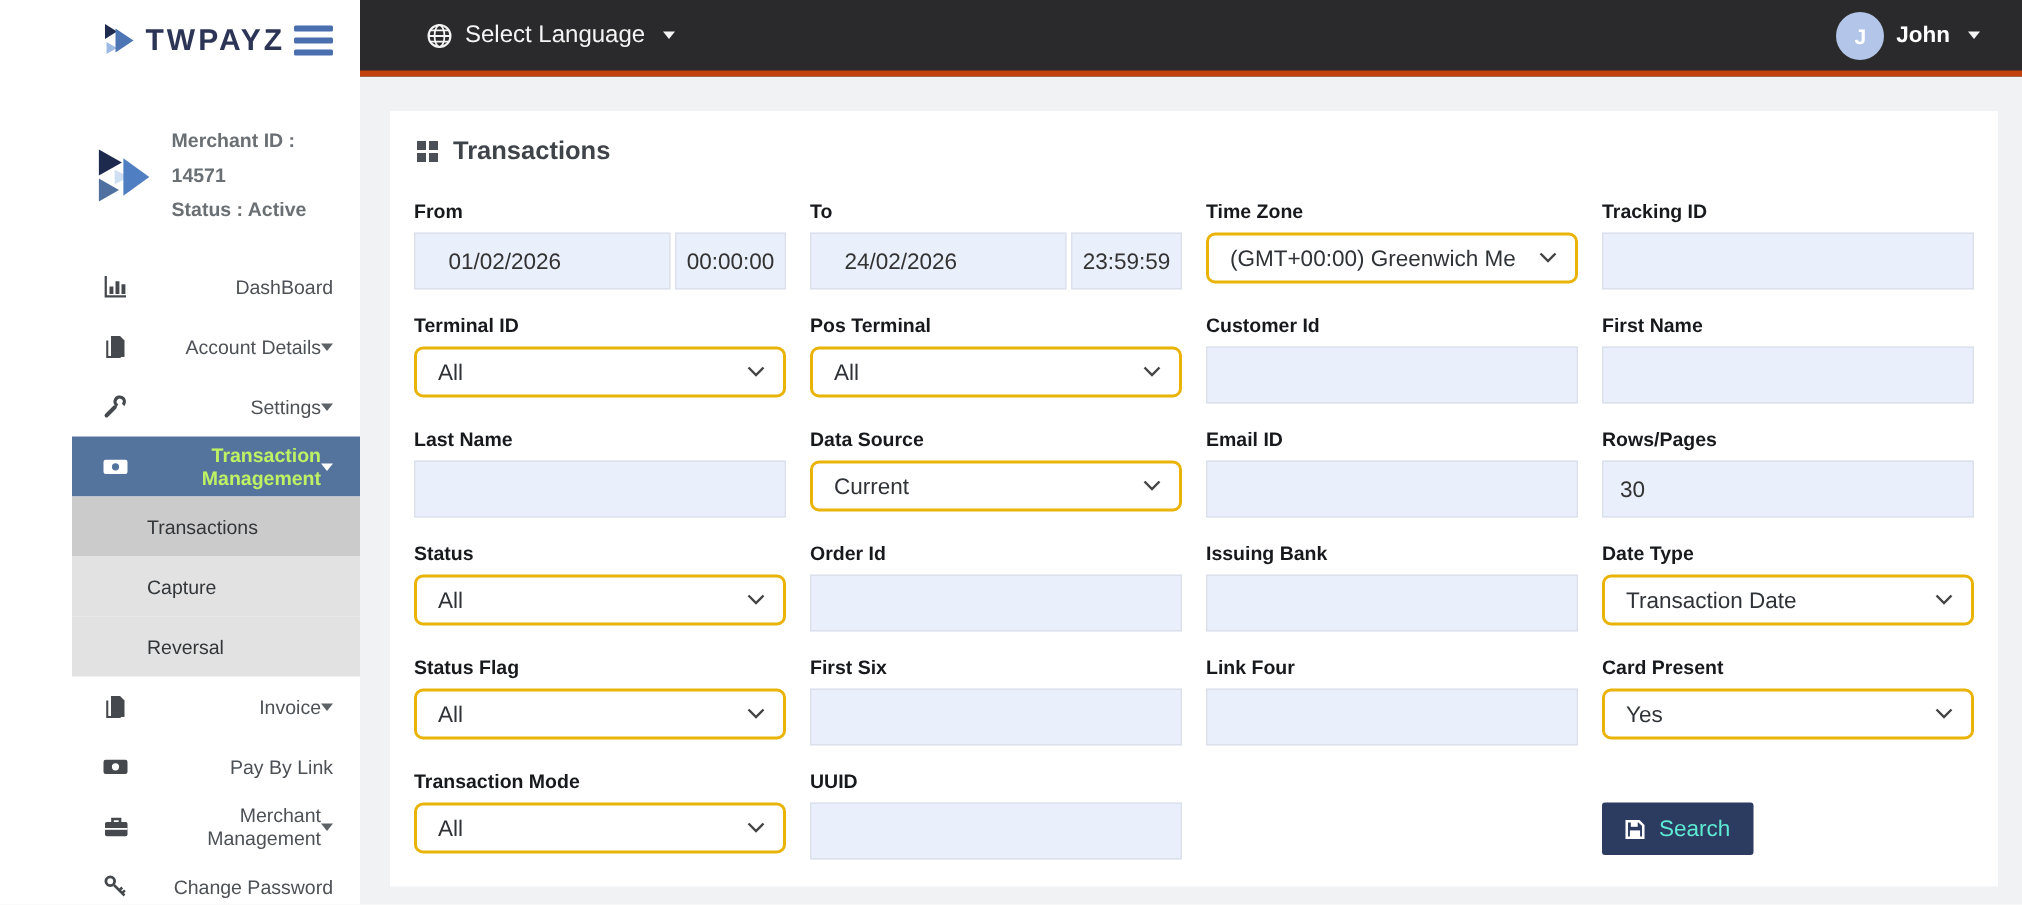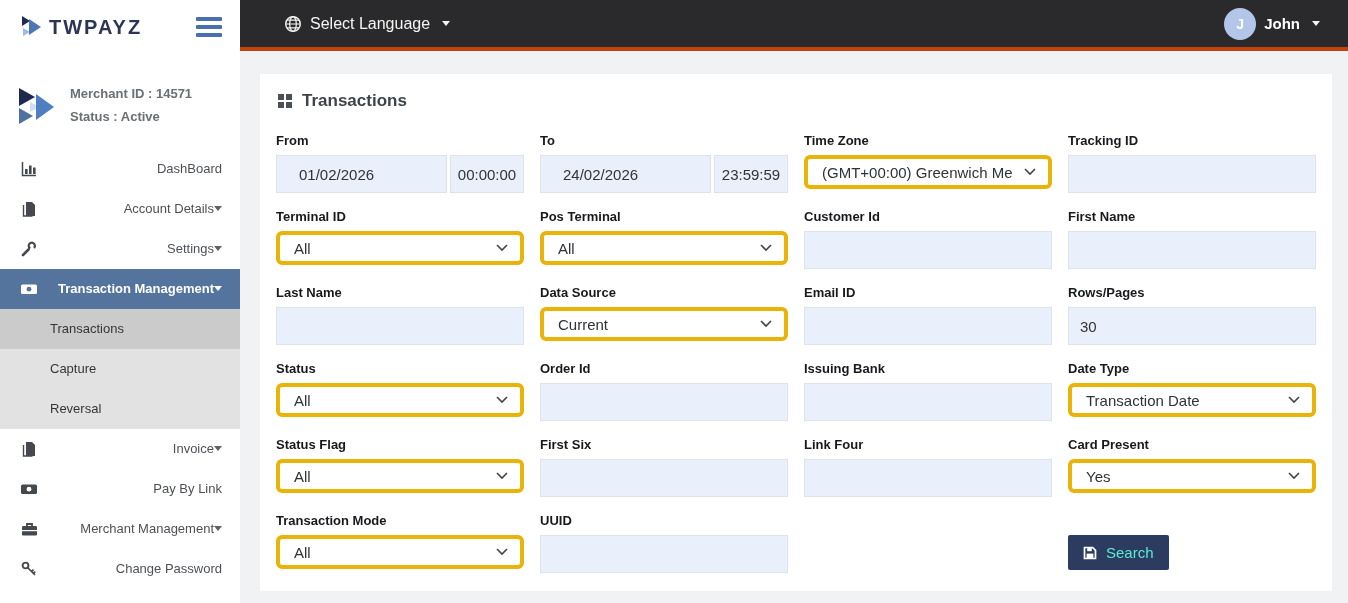--- a/index.html
+++ b/index.html
@@ -3,36 +3,36 @@
 <meta charset="utf-8">
 <style>
   * { box-sizing: border-box; }
   html,body { margin:0; padding:0; }
   body {
     width:1348px; height:603px; position:relative; overflow:hidden;
     font-family:"Liberation Sans", sans-serif; background:#f1f2f4;
   }
 
   
-  .sidebar { position:absolute; left:0; top:0; width:240px; height:603px; background:#ffffff; z-index:3; }
+  .sidebar { position:absolute; left:0; top:0; width:240px; height:603px; background:#ffffff; z-index:3;padding-left:48px; }
   .brand-row { display:flex; align-items:center; justify-content:space-between; padding:13px 18px 8px 20px; }
   .brand { display:flex; align-items:center; gap:7px; cursor:pointer; }
   .brand-text { font-size:20px; font-weight:bold; color:#2d3557; letter-spacing:2px; }
   .hamburger { display:flex; flex-direction:column; gap:4px; cursor:pointer; padding:4px 0; }
   .hamburger span { width:26px; height:4px; background:#4a6fae; border-radius:1px; }
 
   .merchant { display:flex; align-items:center; gap:12px; padding:34px 14px 6px 16px; }
   .merchant-text { font-size:13px; font-weight:bold; color:#6a6f74; line-height:1.75; }
 
   .nav { margin-top:14px;text-align:right; }
   .nav-item { display:flex; align-items:center; height:40px; padding:0 18px 0 20px; color:#4d5156; font-size:13px; cursor:pointer; }
   .nav-item .nicon { width:18px; height:16px; display:flex; align-items:center; justify-content:center; color:#45494e; flex:0 0 18px; }
   .nav-item .nlabel { margin-left:12px; flex:1; }
   .nav-item .caret { width:0; height:0; border-left:4px solid transparent; border-right:4px solid transparent; border-top:5px solid #5d6267; }
-  .nav-item.active { background:#54749e; color:#ffffff; font-weight:bold; }
+  .nav-item.active { background:#54749e; color:#bef264; font-weight:bold; }
   .nav-item.active .nicon { color:#ffffff; }
   .nav-item.active .caret { border-top-color:#ffffff; }
   .sub-item { height:40px; display:flex; align-items:center; padding-left:50px; background:#e2e2e2; font-size:13px; color:#333639; cursor:pointer; }
   .sub-item.active { background:#cbcbcb; }
 
   
   .topbar { position:absolute; left:240px; top:0; right:0; height:51px; background:#2a2a2c;
             border-bottom:4px solid #c2410c; display:flex; align-items:center; justify-content:space-between;
             padding:0 28px 0 44px; z-index:2; }
   .lang { display:flex; align-items:center; gap:8px; color:#f4f4f4; font-size:16px; cursor:pointer; }
@@ -48,21 +48,21 @@
   .grid-icon i { background:#4a5056; display:block; }
   .card-title { font-size:17px; font-weight:bold; color:#3f444a; }
 
   .form { display:grid; grid-template-columns:repeat(4,1fr); column-gap:16px; row-gap:16px; padding:20px 16px 0 16px; }
   .field {}
   .field-label { font-size:13px; font-weight:bold; color:#17191c; margin-bottom:7px; }
   .tinput { width:100%; height:38px; background:#e9effb; border:1px solid #dde1ec; padding:0 11px; font-size:15px; color:#333333; font-family:inherit; outline:none; display:block; }
   .dt-row { display:flex; gap:3px; }
   .dt-date { flex:2; padding-left:22px; }
   .dt-time { flex:1; text-align:center; padding:0 2px; }
-  .select { height:34px; background:#ffffff; border:4px solid #eab308; border-radius:6px; display:flex; align-items:center; justify-content:space-between; padding:0 12px 0 14px; font-size:15px; color:#2f3237; cursor:pointer; }
+  .select { height:34px; background:#ffffff; border:2px solid #eab308; border-radius:6px; display:flex; align-items:center; justify-content:space-between; padding:0 12px 0 14px; font-size:15px; color:#2f3237; cursor:pointer; }
   .select-value { white-space:nowrap; overflow:hidden; flex:1; margin-right:6px; }
   .search-btn { display:inline-flex; align-items:center; gap:9px; background:#2c3b60; color:#5eead4; font-size:15px; padding:0 15px; height:35px; border:none; cursor:pointer; border-radius:2px; font-family:inherit; }
 </style>
 </head>
 <body>
 
 <div class="sidebar">
   <div class="brand-row">
     <div class="brand">
       <svg width="22" height="24" viewBox="0 0 22 24">

